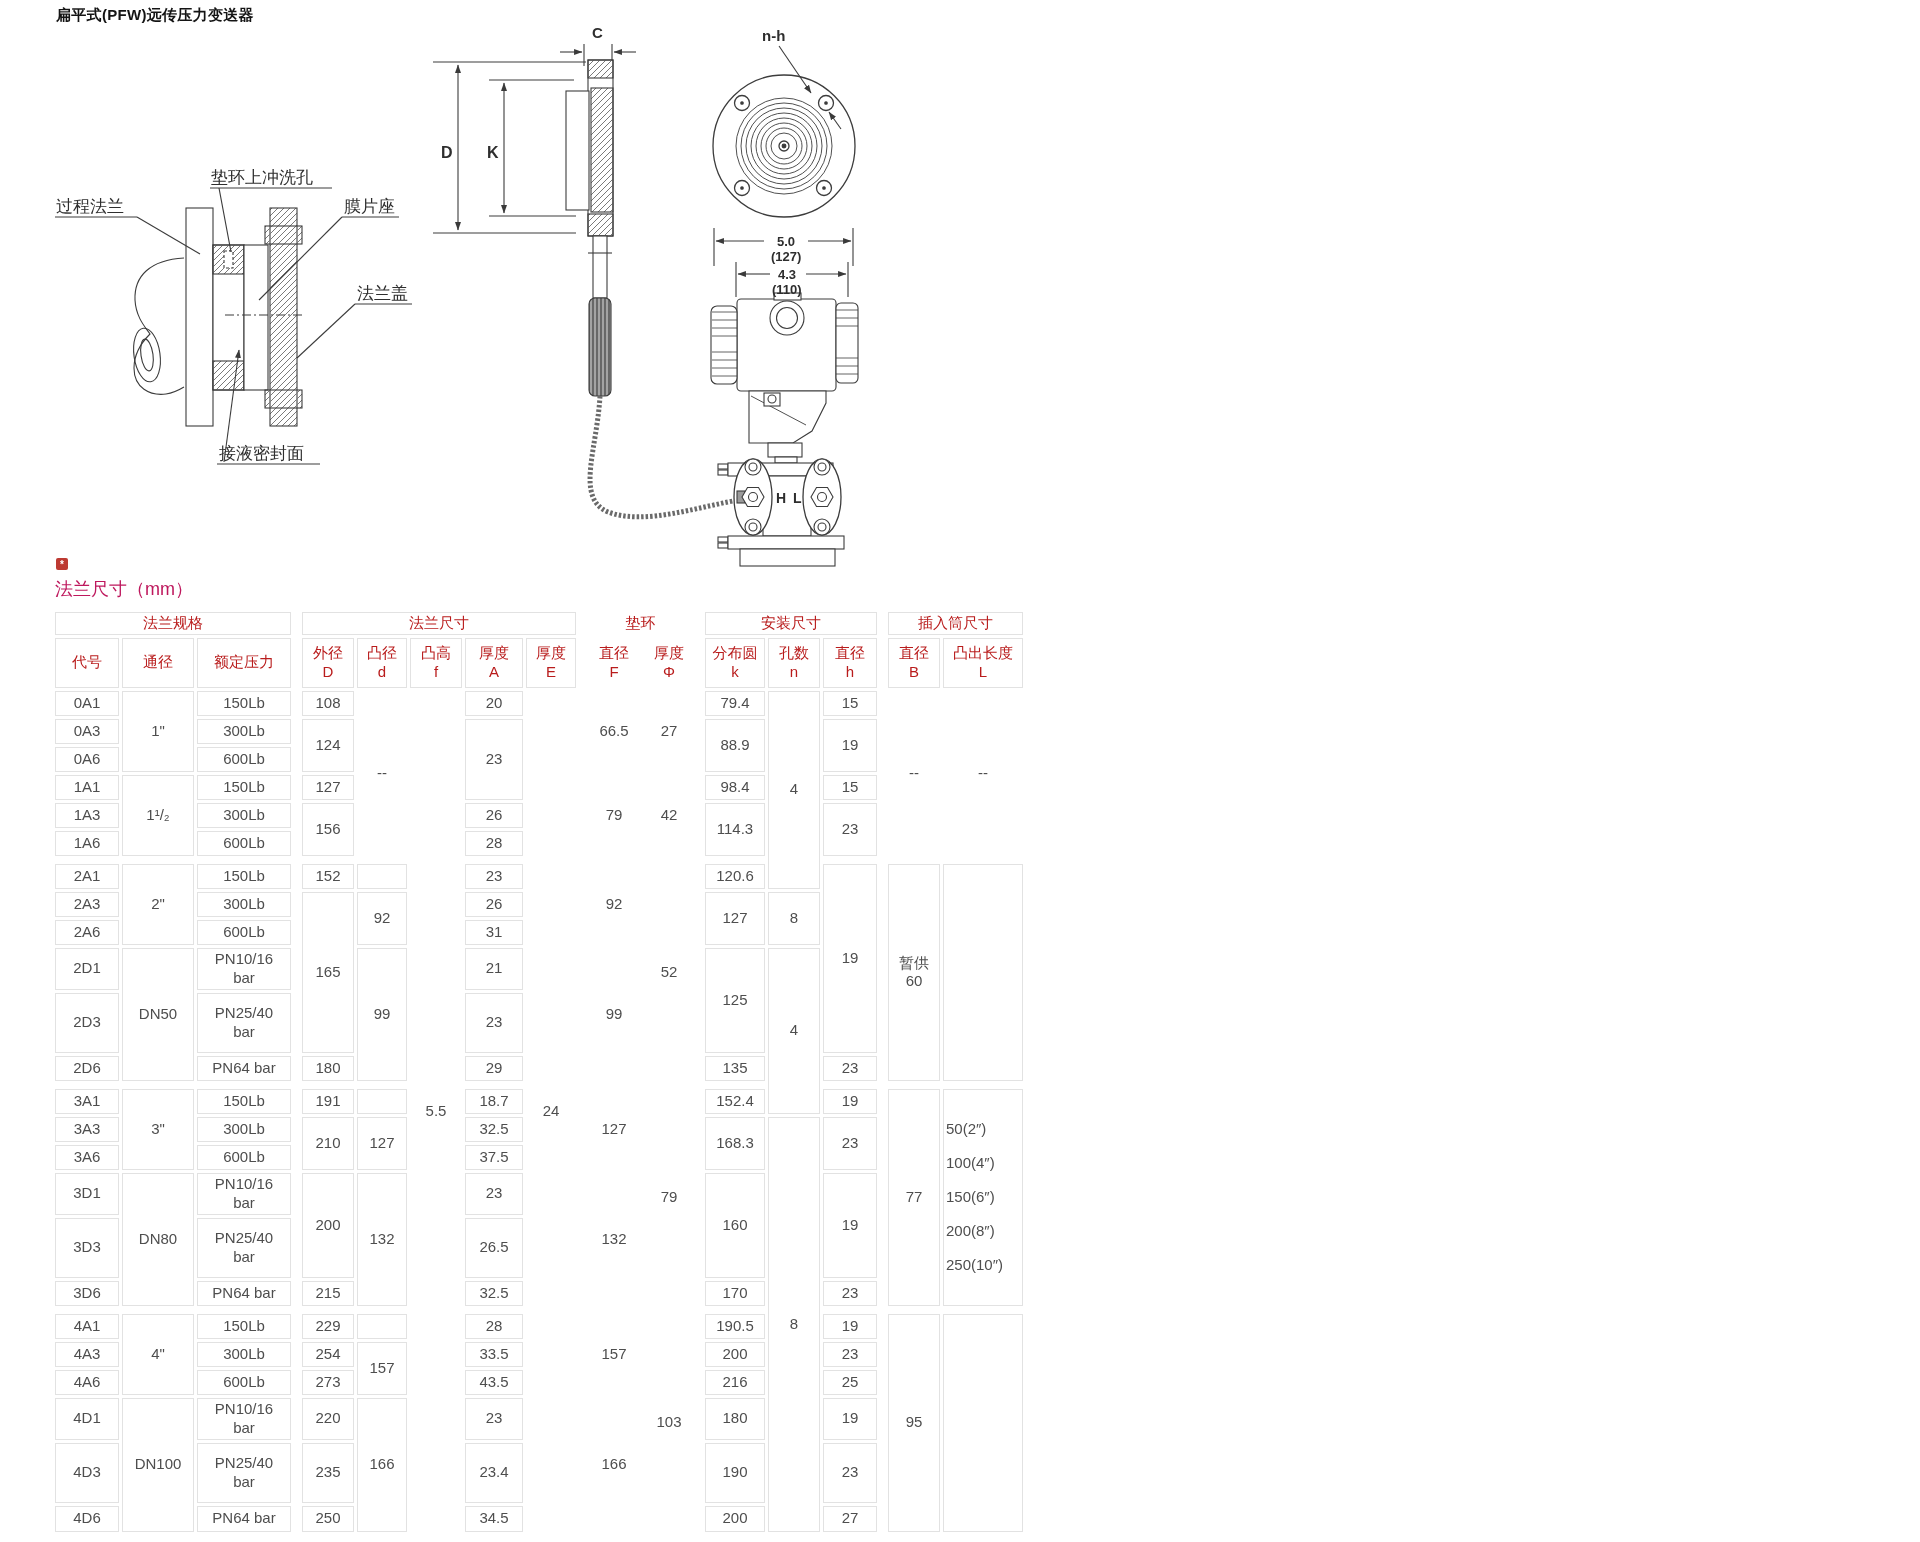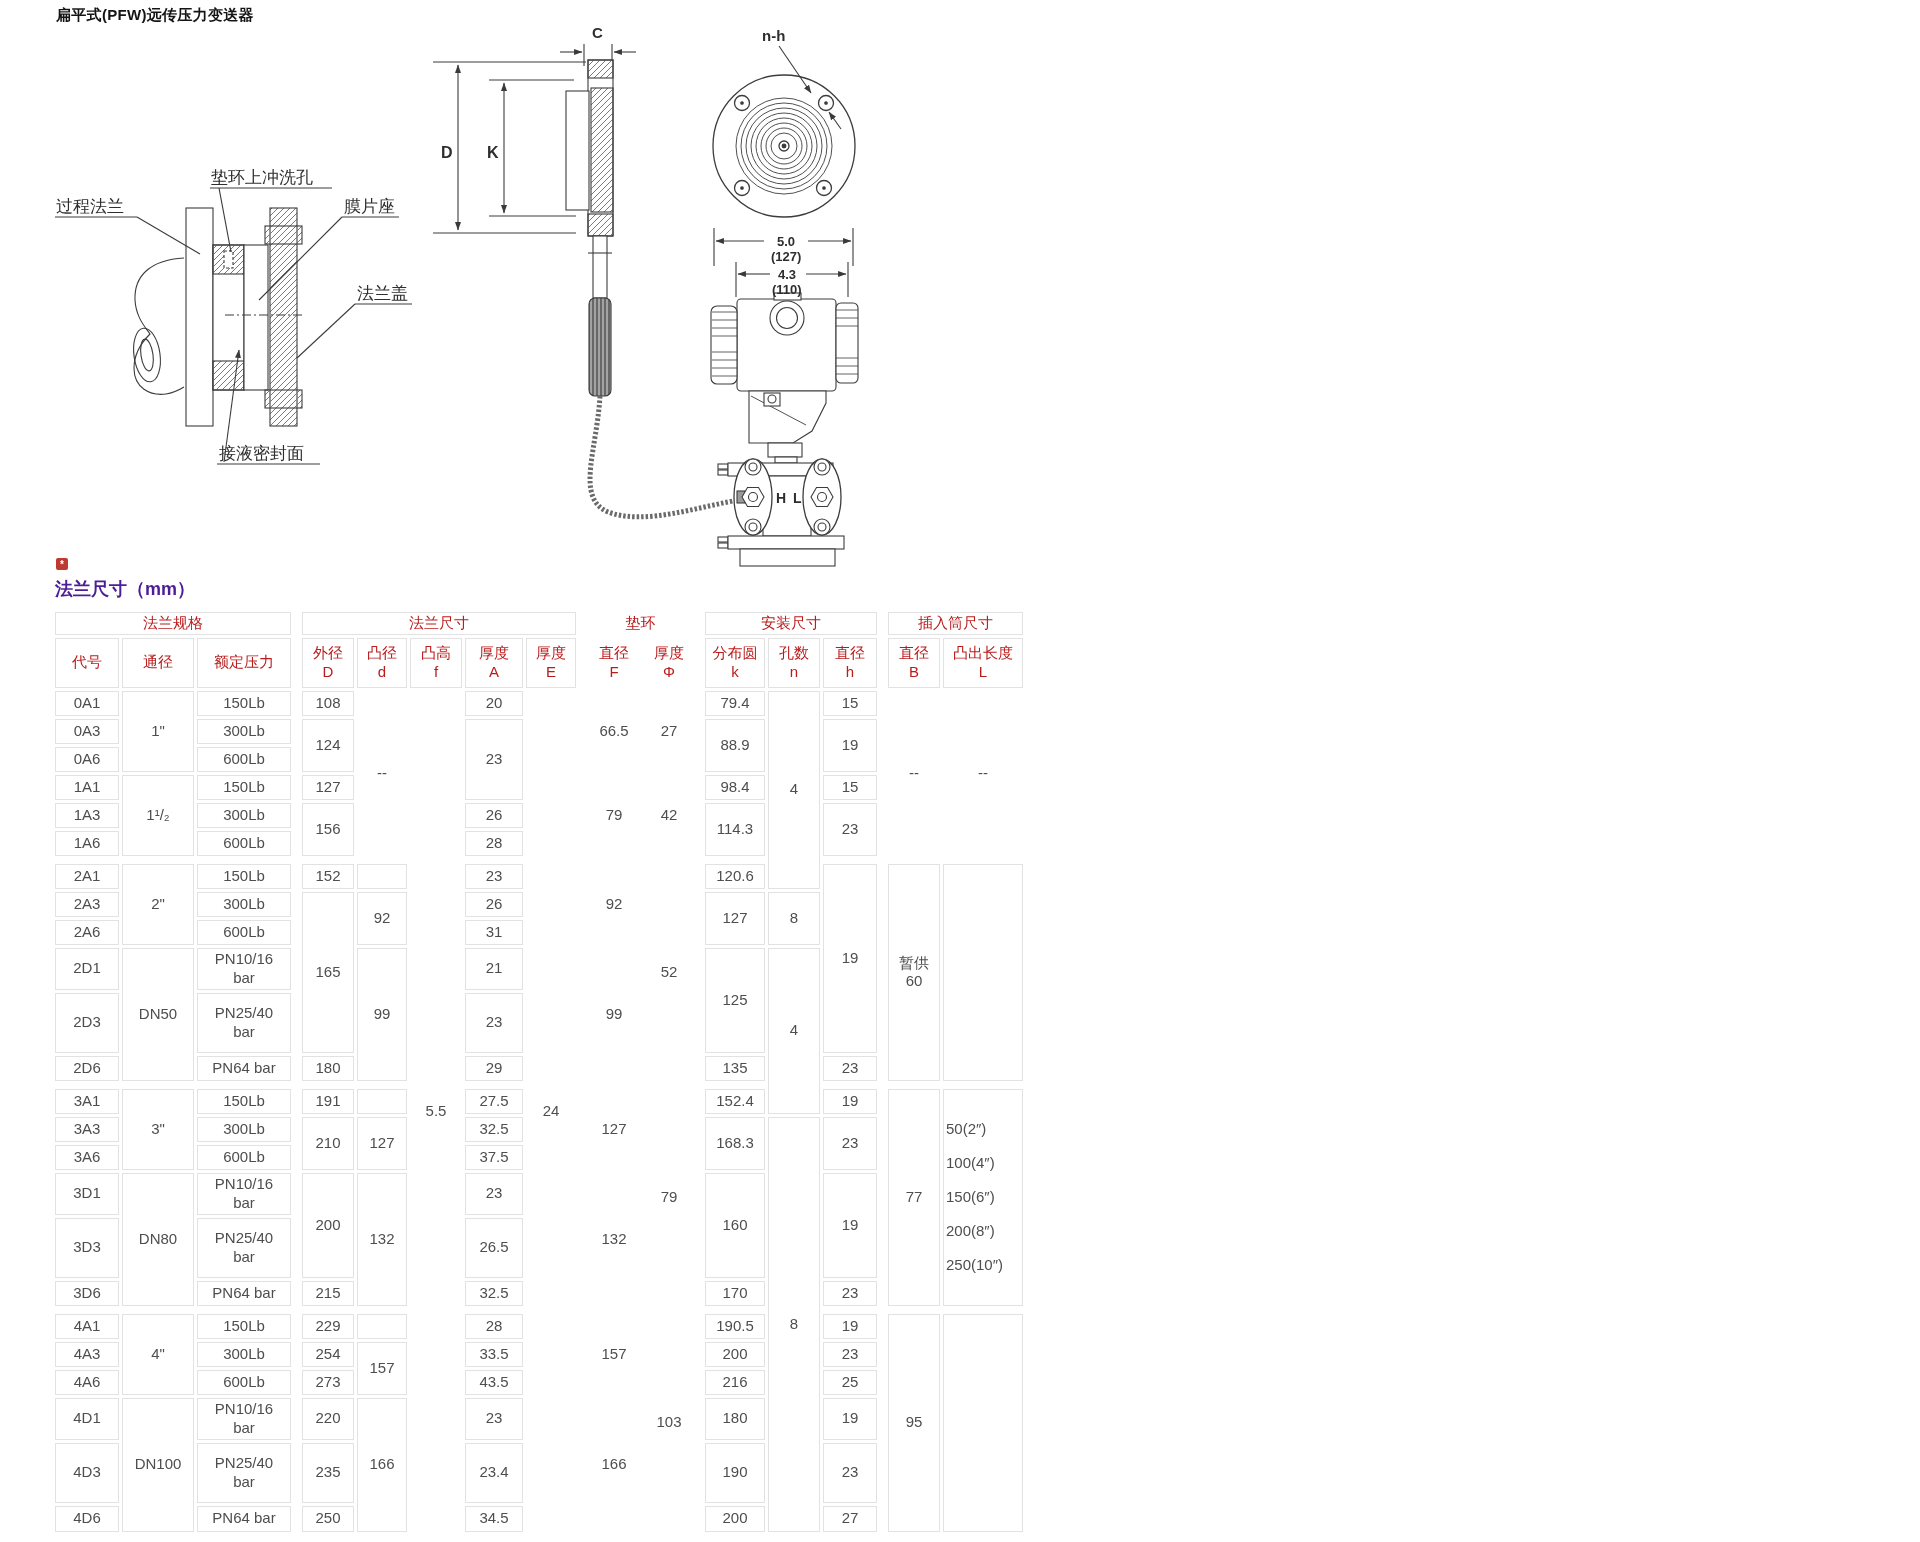--- a/index.html
+++ b/index.html
@@ -1,19 +1,19 @@
 <!DOCTYPE html>
 <html><head>
 <meta charset="utf-8">
 <style>
 html,body{margin:0;padding:0}
 body{width:1920px;height:1542px;background:#fff;position:relative;overflow:hidden;
      font-family:"Liberation Sans","DejaVu Sans",sans-serif;color:#333}
 .main-title{position:absolute;left:56px;top:6px;font-size:15px;font-weight:bold;color:#141414;letter-spacing:.3px}
-.sec-title{position:absolute;left:55px;top:577px;font-size:18px;font-weight:bold;color:#4c1d95}
+.sec-title{position:absolute;left:55px;top:577px;font-size:18px;font-weight:normal;color:#be185d}
 .red-ico{position:absolute;left:56px;top:558px;width:12px;height:12px;background:#bd3a32;border-radius:2px;
          color:#fff;font-size:10px;line-height:13px;text-align:center;font-weight:bold}
 svg.diag{position:absolute;left:0;top:0}
 svg text{font-family:"Liberation Sans","DejaVu Sans",sans-serif;fill:#2e2e2e;stroke:none}
 .tblwrap{position:absolute;left:52px;top:609px}
 table{border-collapse:separate;border-spacing:3px;table-layout:fixed}
 td{box-sizing:border-box;border:1px solid #e2e2e2;background:#fff;text-align:center;vertical-align:middle;
    font-size:15px;color:#4e4e4e;white-space:pre-line;padding:1px 2px;line-height:1.25;overflow:hidden}
 td.hd{color:#b91c1c}
 td.nb{border-color:transparent}
@@ -456,21 +456,21 @@
           <td class="g"></td>
           <td class="g"></td>
         </tr>
         <tr style="height: 25px;">
           <td class="cell">3A1</td>
           <td rowspan="3" class="cell">3"</td>
           <td class="cell">150Lb</td>
           <td class="sp"></td>
           <td class="cell">191</td>
           <td class="cell"></td>
-          <td class="cell">27.5</td>
+          <td class="cell">18.7</td>
           <td class="sp"></td>
           <td rowspan="3" class="nb">127</td>
           <td rowspan="6" class="nb">79</td>
           <td class="sp"></td>
           <td class="cell">152.4</td>
           <td class="cell">19</td>
           <td class="sp"></td>
           <td rowspan="6" class="cell">77</td>
           <td rowspan="6" class="lst">50(2″)
 100(4″)

